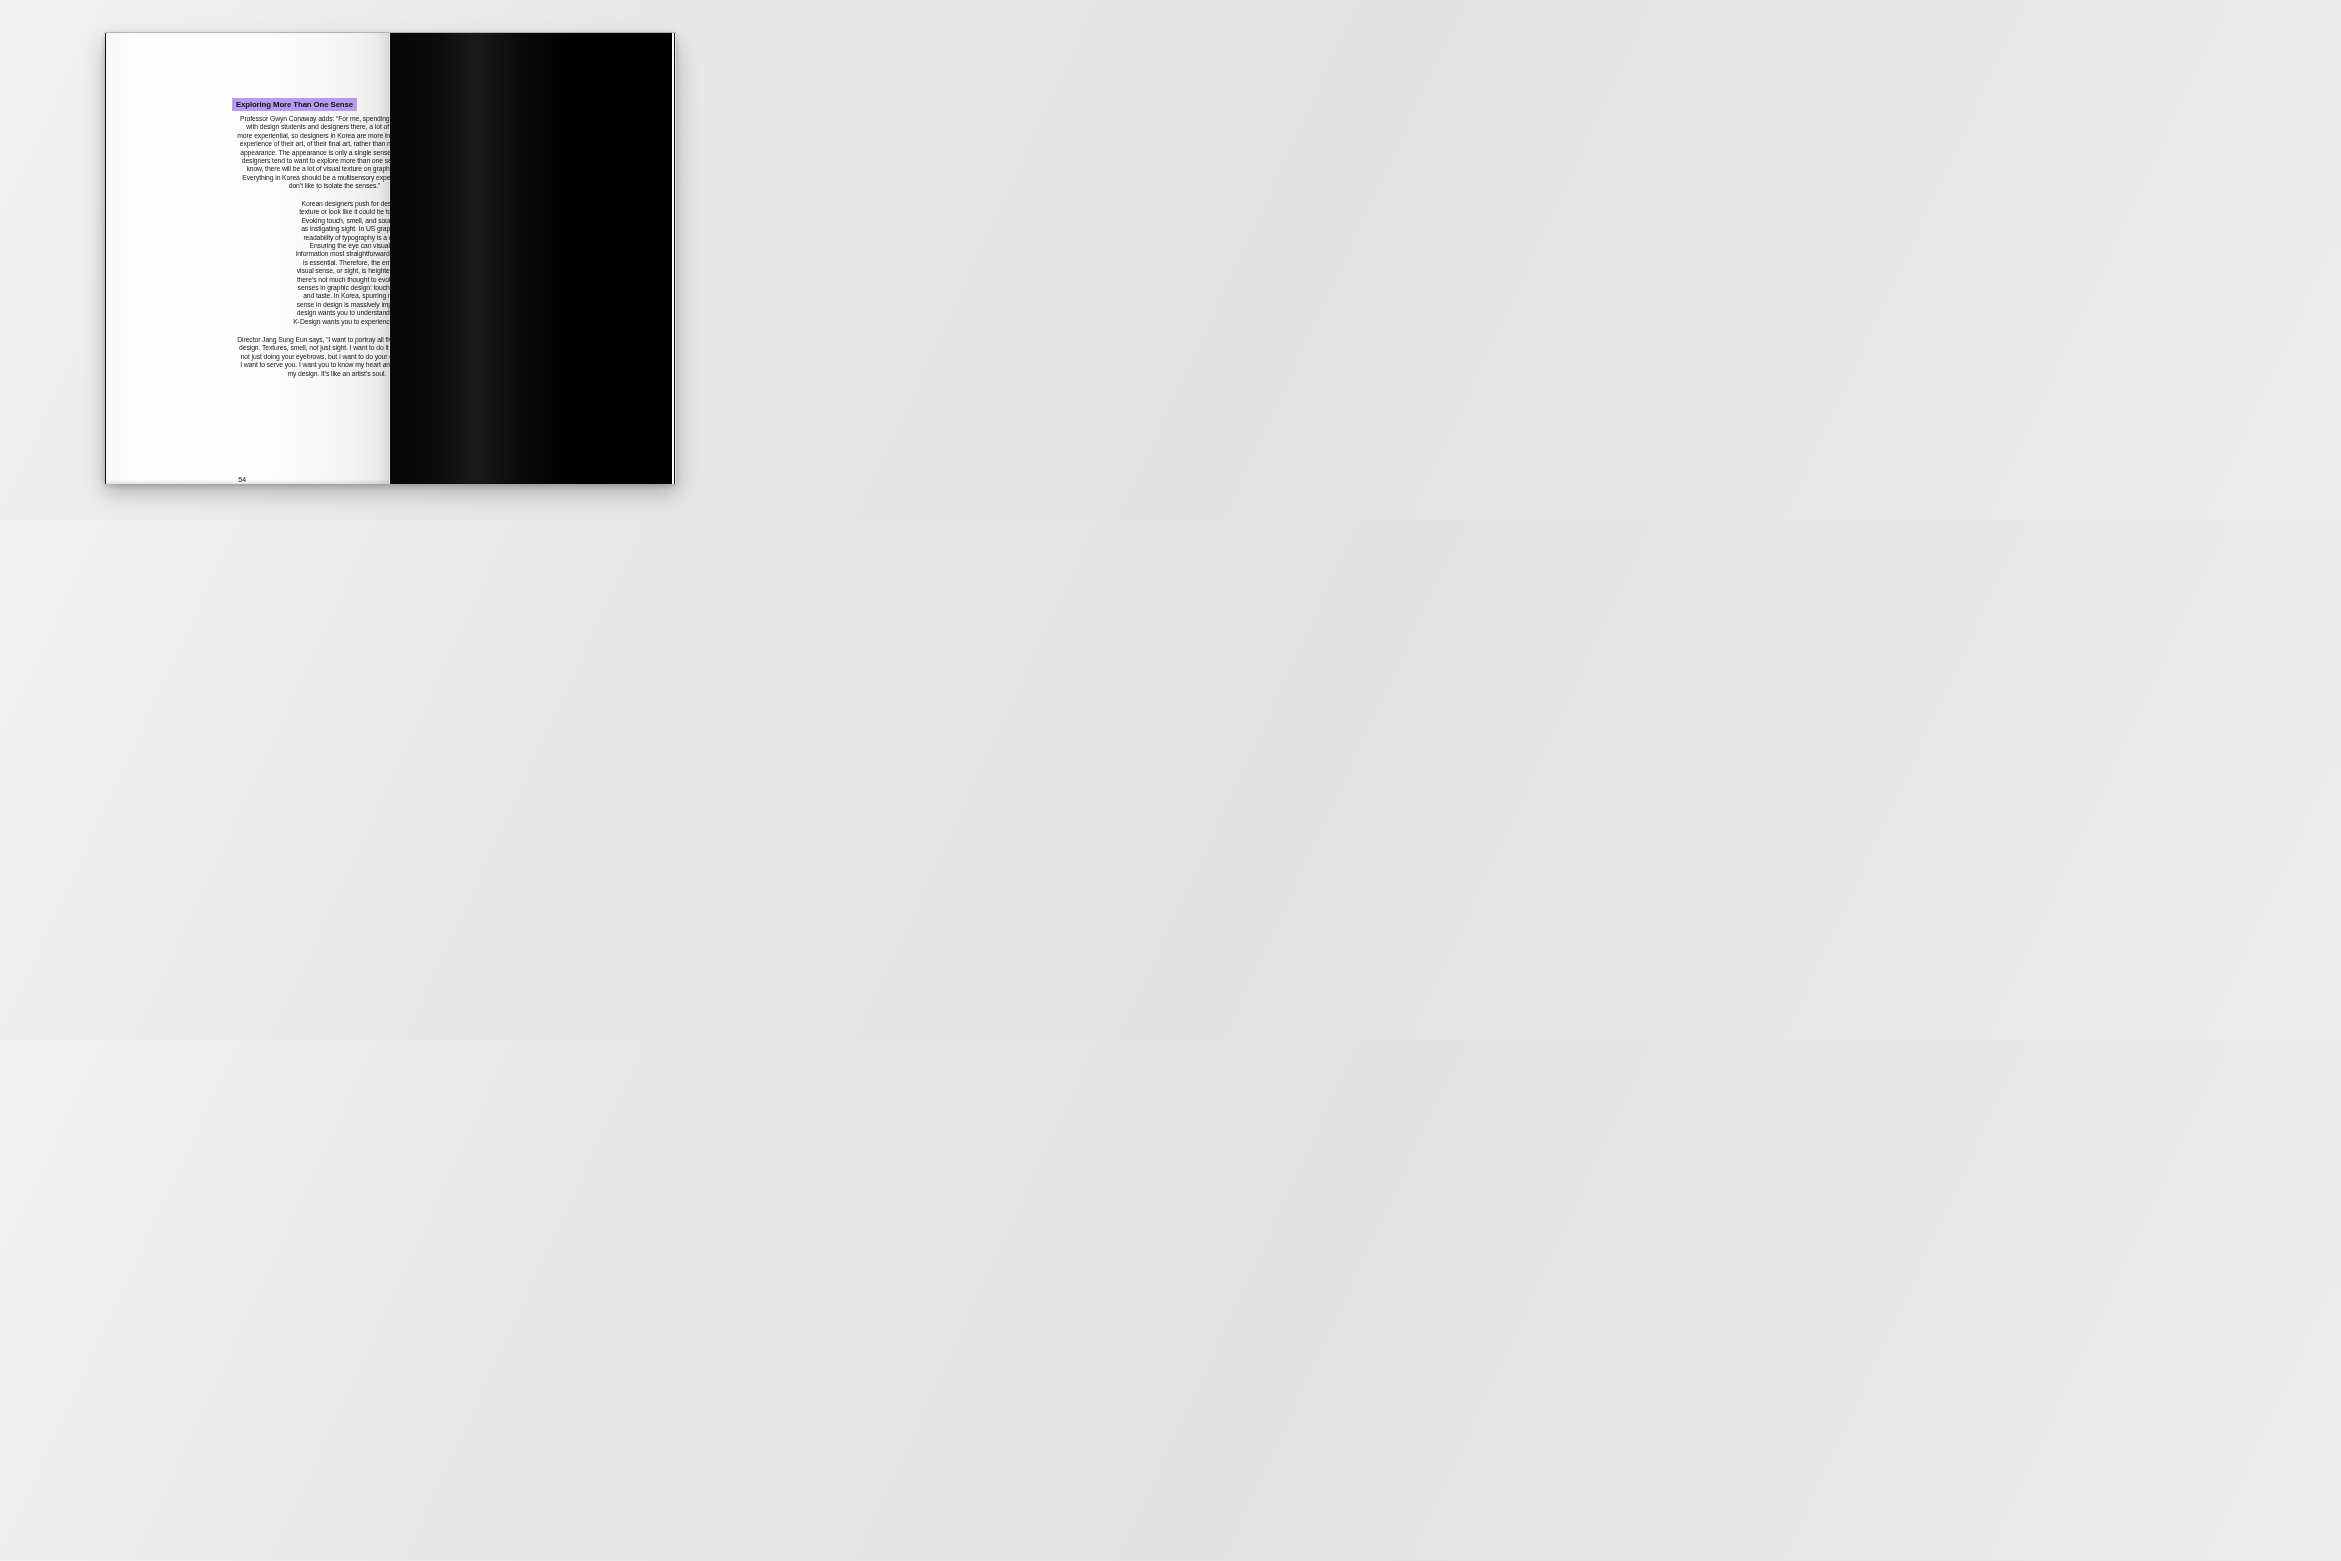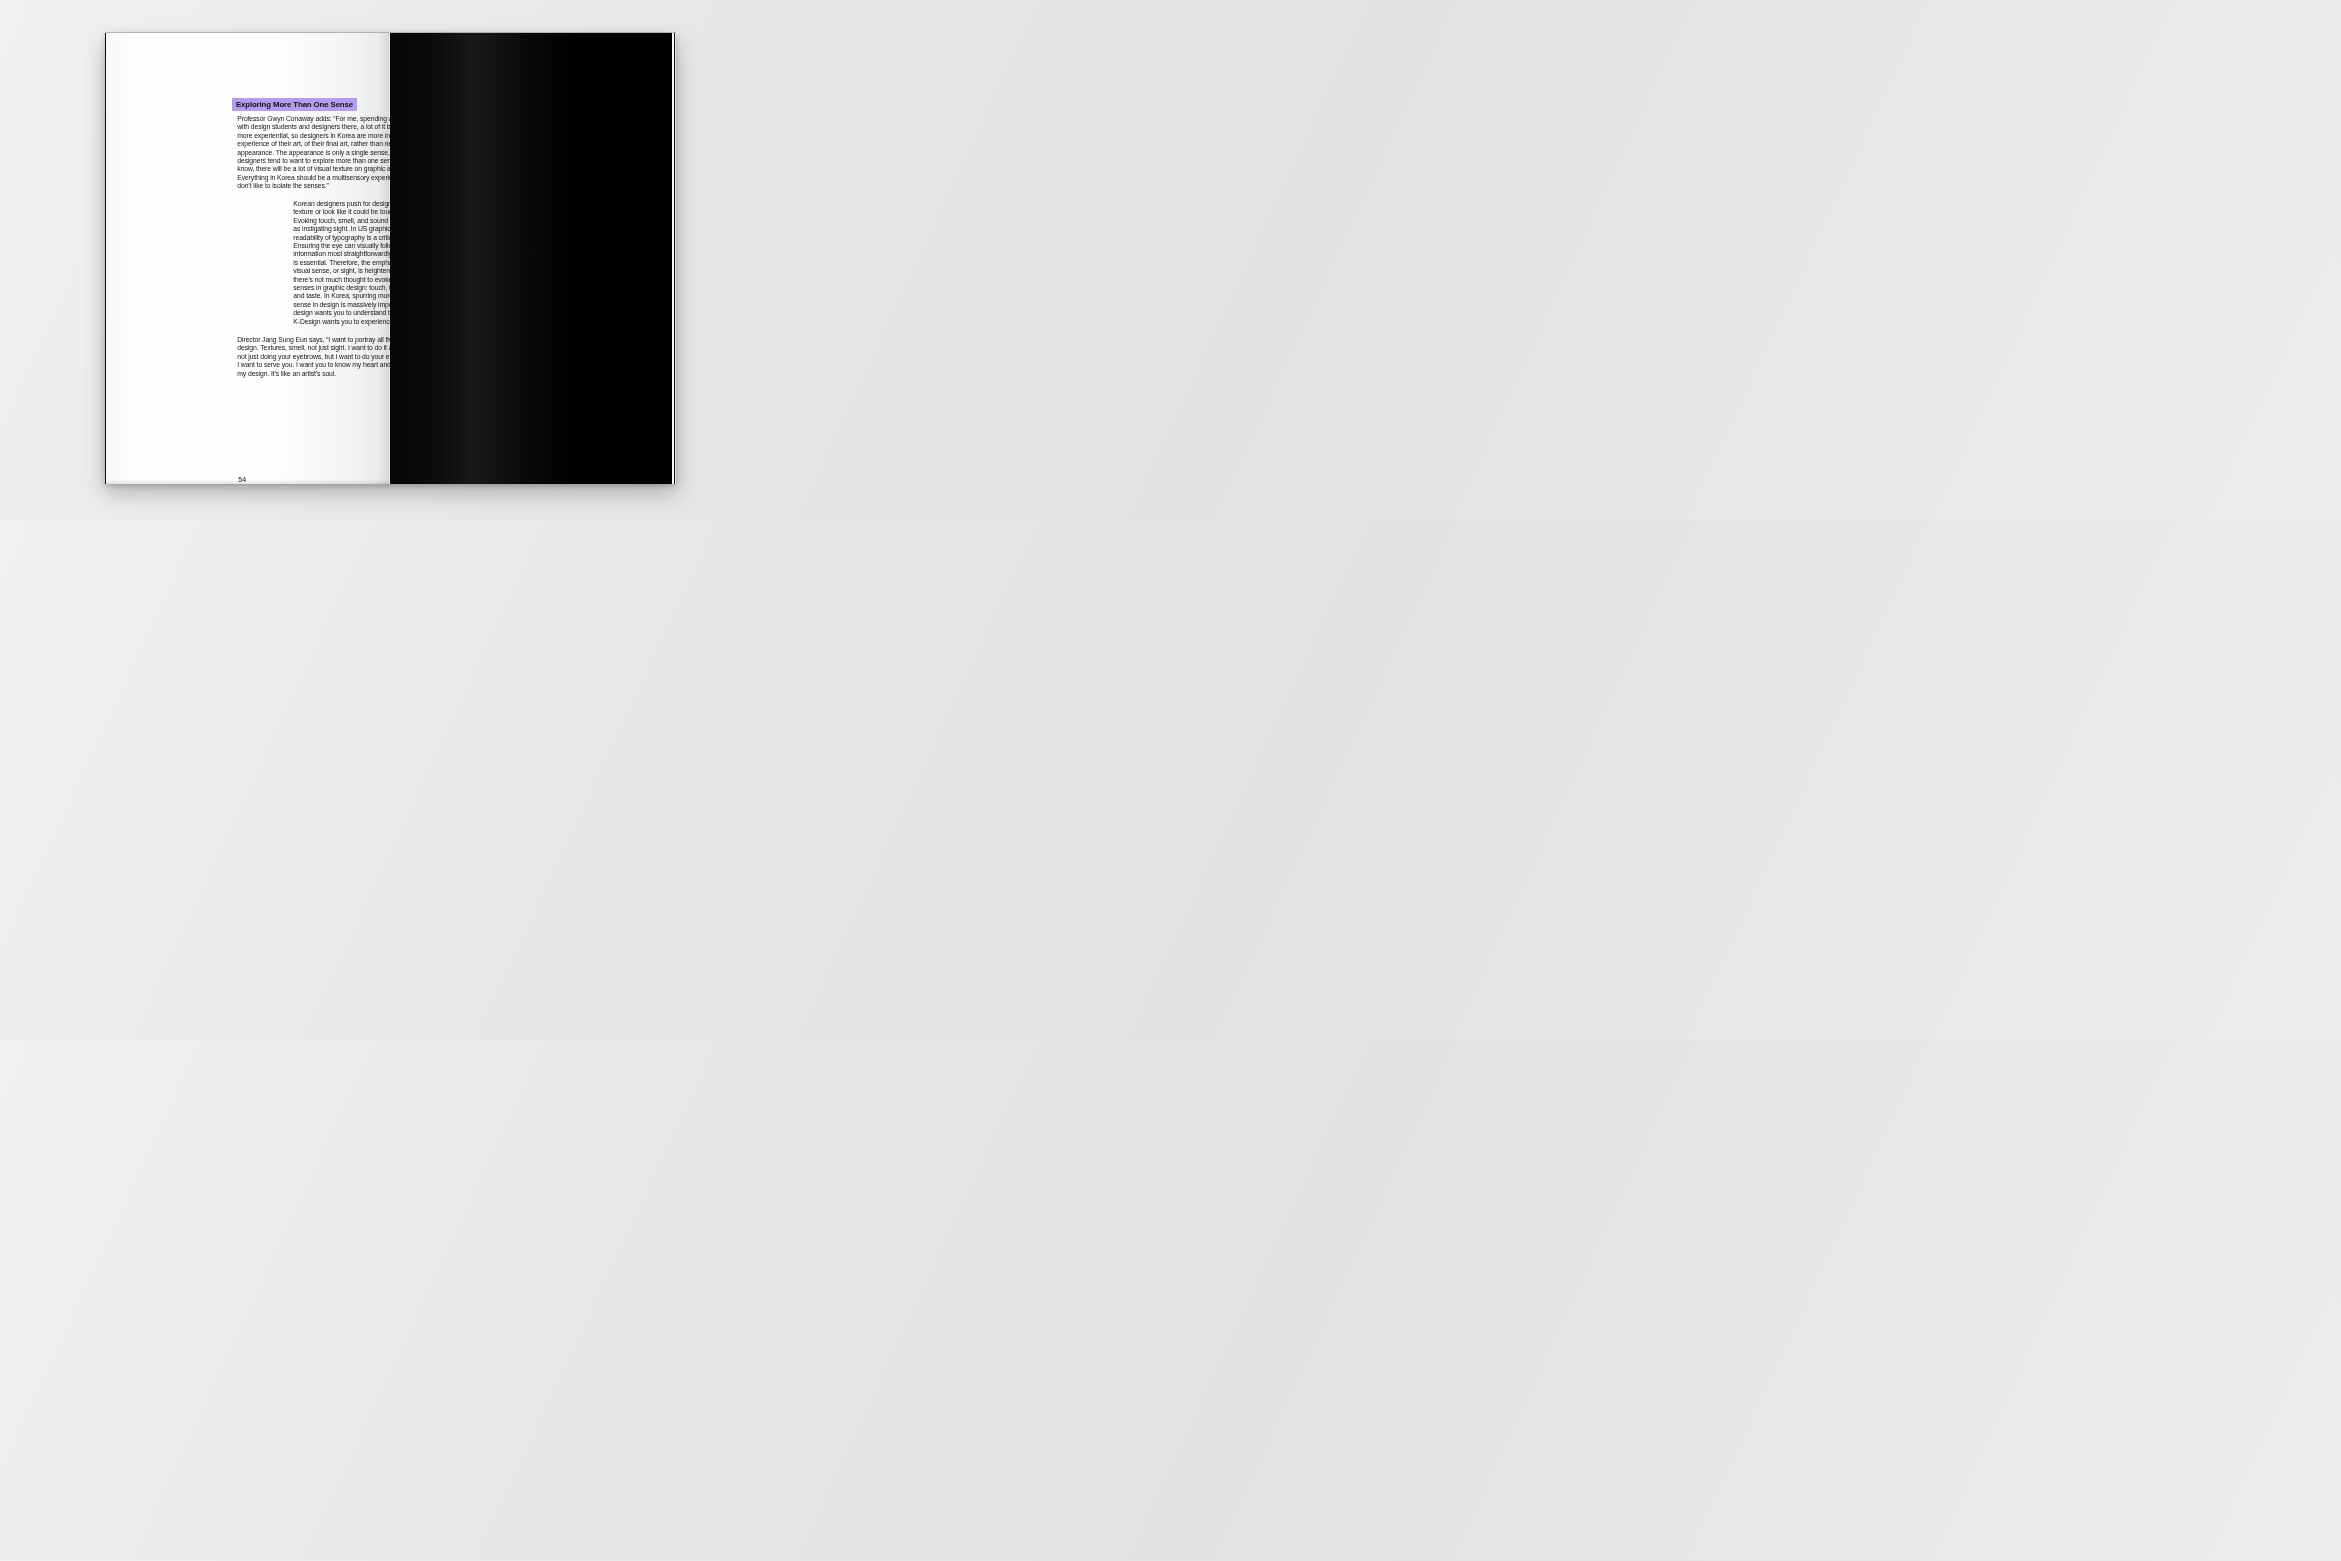--- a/index.html
+++ b/index.html
@@ -16,20 +16,21 @@
     content:"";position:absolute;left:0;top:-1px;width:100%;height:1px;
     background:rgba(0,0,0,.18);
   }
   .spine-edge-left{
     position:absolute;left:0;top:0;width:1.3px;height:100%;background:#0d0d0d;
   }
   .page-left{
     position:absolute;left:1.3px;top:0;width:283px;height:100%;
     background:linear-gradient(to right,#f8f8f8 0%,#fefefe 10%,#fdfdfd 62%,#f3f3f3 88%,#e7e7e7 100%);
     box-shadow:inset -8.3px 0 10.4px -6.2px rgba(0,0,0,.10), inset 0 -4.2px 5.2px -3.6px rgba(0,0,0,.18);
+    text-align:center;
   }
   .page-right{
     position:absolute;left:285px;top:0;width:282px;height:100%;
     background:linear-gradient(to right,#060606 0%,#0b0b0b 16%,#191919 30%,#0b0b0b 46%,#000 64%,#000 100%);
   }
   .page-block-edge{
     position:absolute;left:567px;top:0;width:2.6px;height:100%;background:#fcfcfc;
   }
   .cover-edge-right{
     position:absolute;left:569px;top:0;width:1.3px;height:100%;background:#111;

